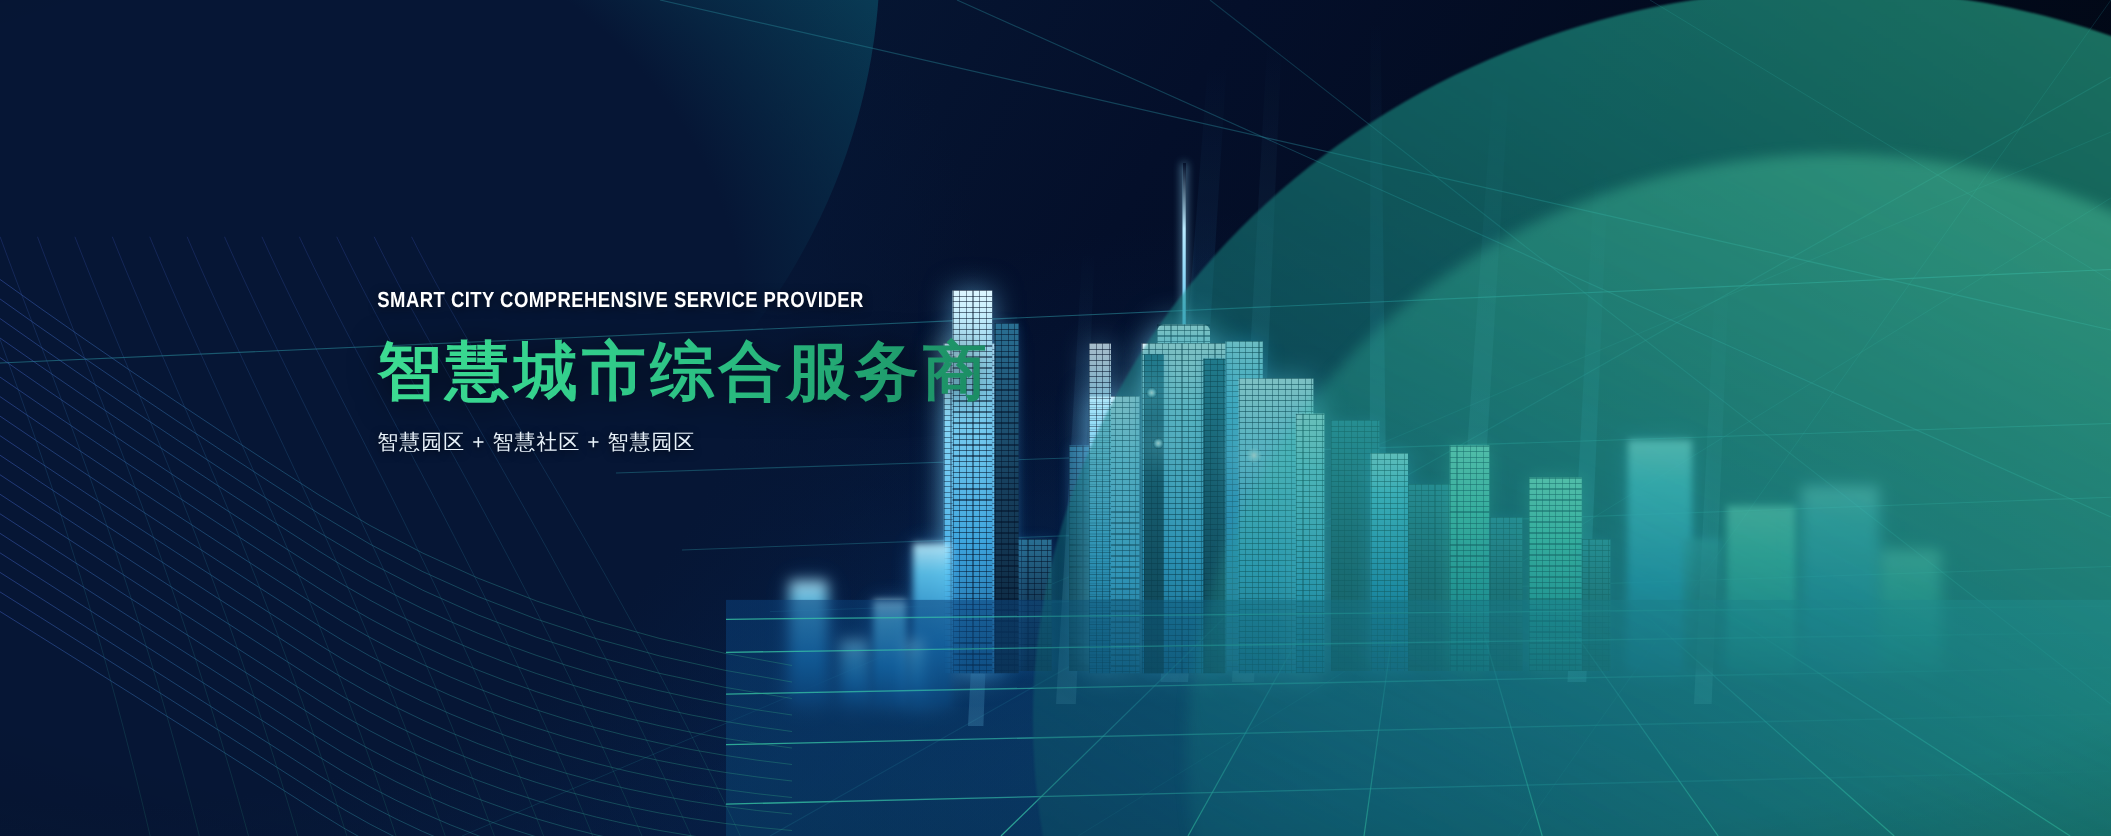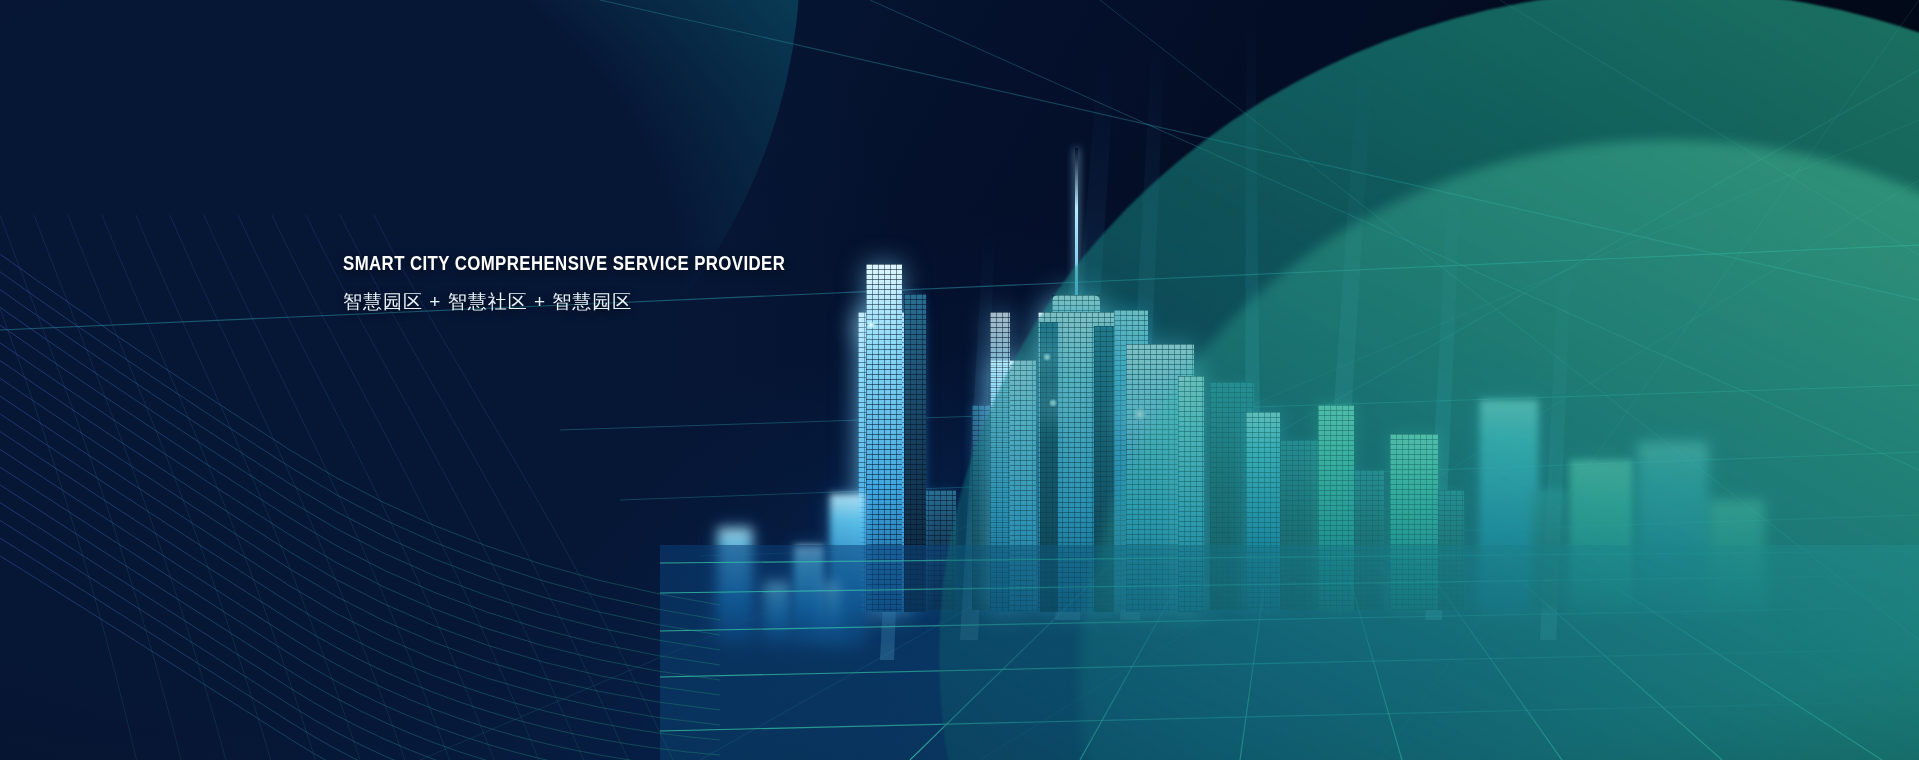--- a/index.html
+++ b/index.html
@@ -156,21 +156,21 @@
     top: 215px;
     width: 760px;
     height: 560px;
     opacity: 0.85;
   }
 
   
   .copy {
     position: absolute;
     left: 343px;
-    top: 252px;
+    top: 262px;
     z-index: 40;
   }
   .eyebrow {
     font-size: 20px;
     font-weight: bold;
     letter-spacing: 0.5px;
     color: #ffffff;
     transform: scaleX(0.84);
     transform-origin: left center;
     white-space: nowrap;
@@ -384,17 +384,18 @@
       <path d="M278,0 C346,150 440,300 540,560"></path>
       <path d="M312,0 C382,150 480,300 585,560"></path>
       <path d="M346,0 C418,150 520,300 630,560"></path>
       <path d="M380,0 C454,150 560,300 675,560"></path>
       <path d="M414,0 C490,150 600,300 720,560"></path>
     </g>
   </svg>
 
   <div class="copy">
     <p class="eyebrow">SMART CITY COMPREHENSIVE SERVICE PROVIDER</p>
+    <h1 class="headline">智慧城市综合服务商</h1>
     <p class="subline">智慧园区 + 智慧社区 + 智慧园区</p>
   </div>
 
   <div class="vignette"></div>
 </div>
 
 </body></html>

